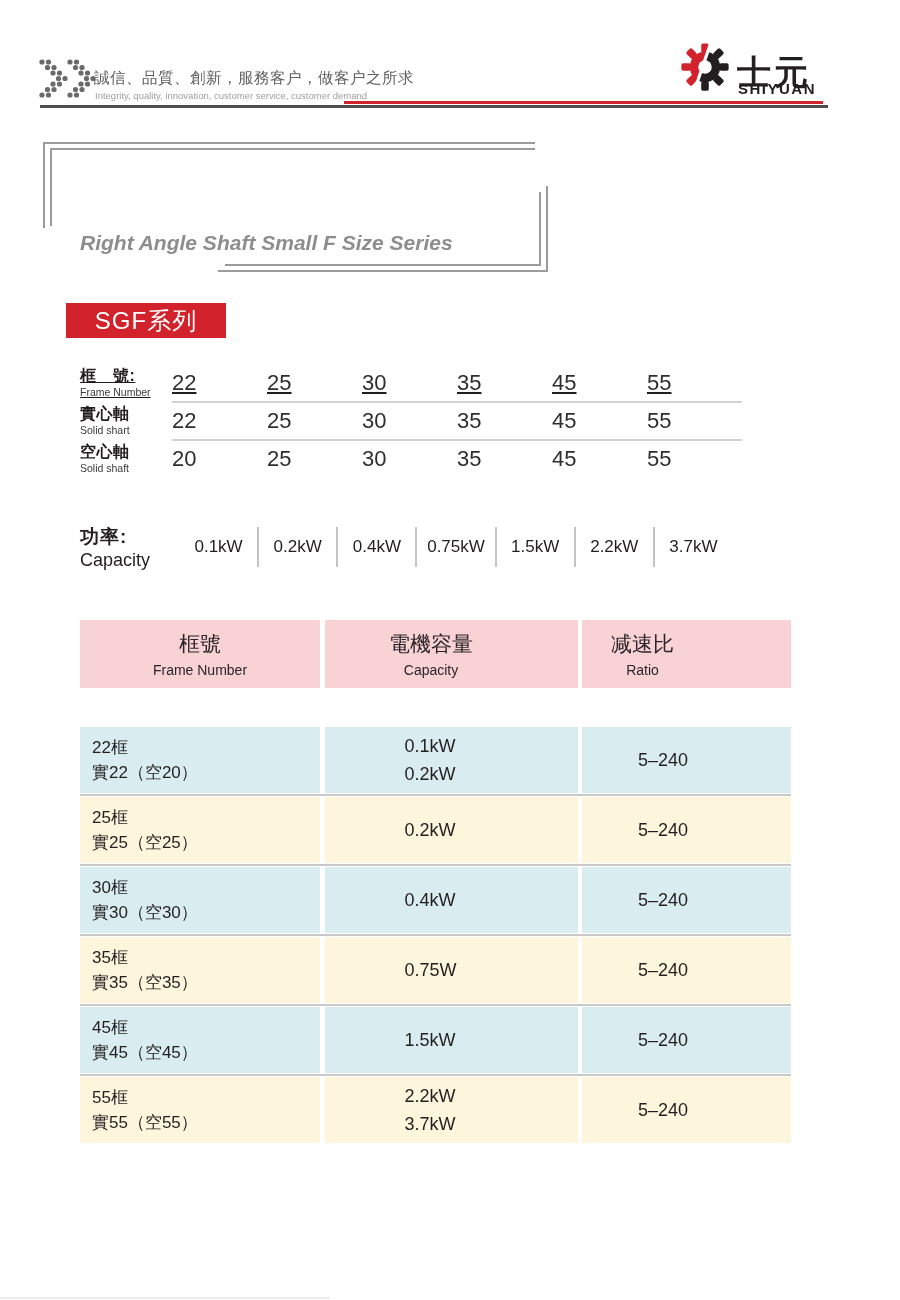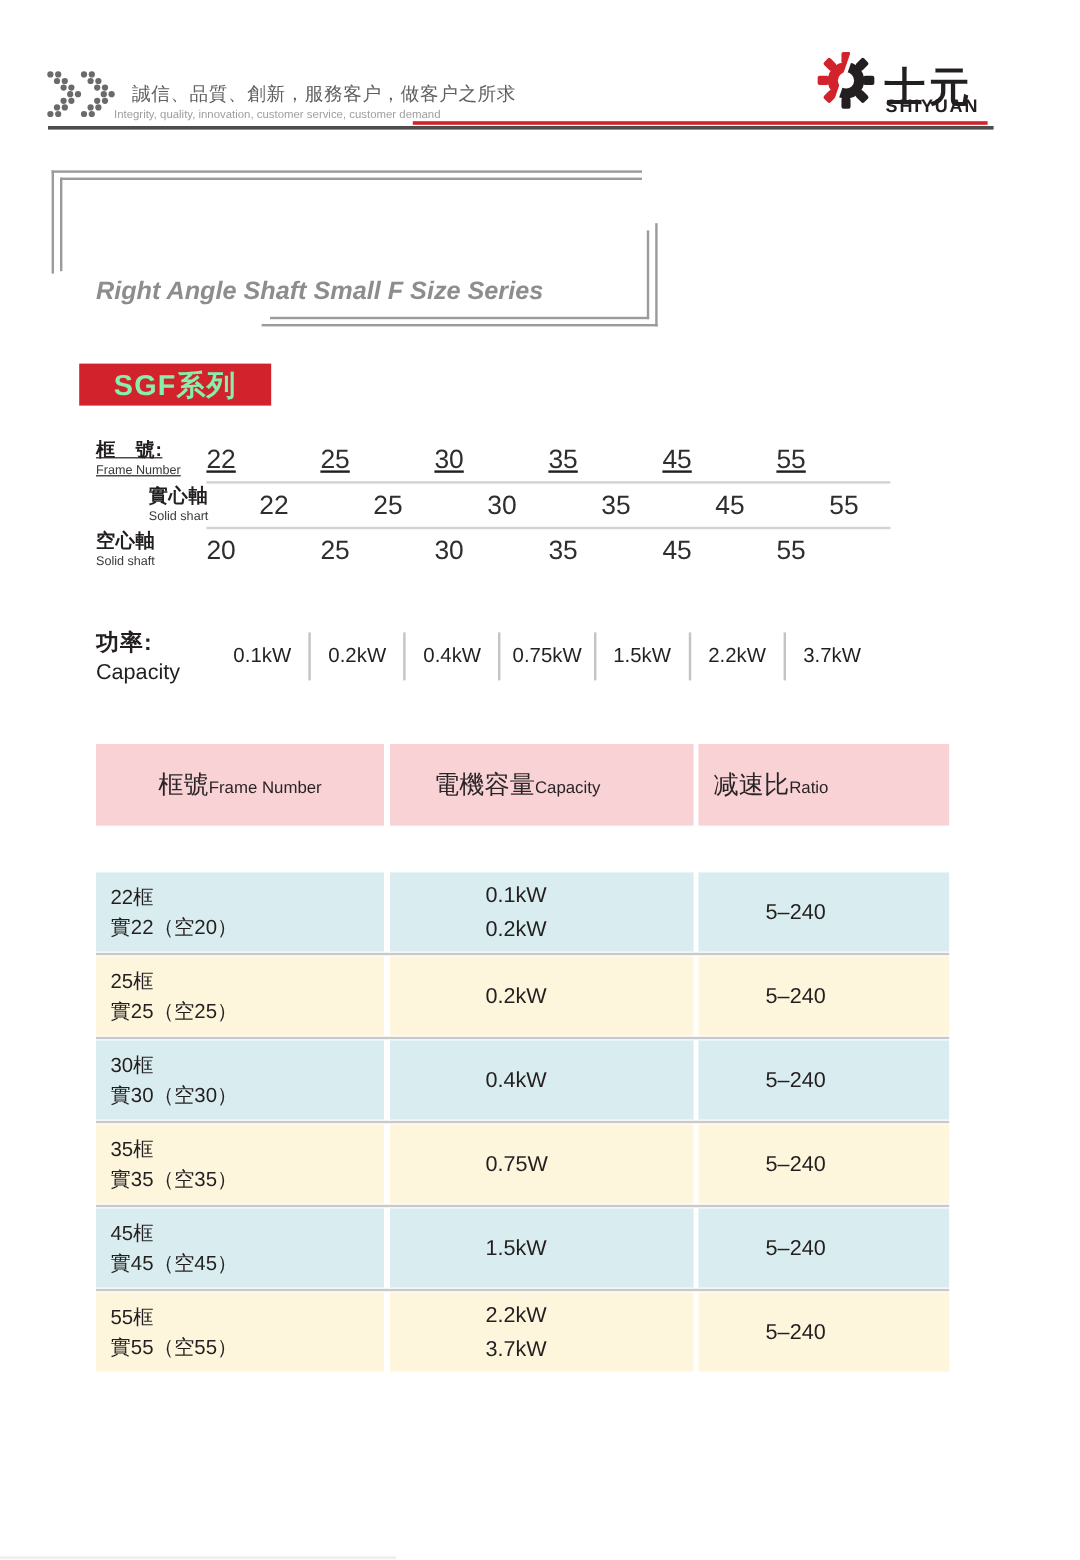--- a/index.html
+++ b/index.html
@@ -5,48 +5,48 @@
   * { margin:0; padding:0; box-sizing:border-box; }
   html,body { background:#fff; }
   .page {
     position:relative; width:900px; height:1300px; background:#ffffff;
     font-family:"Liberation Sans", sans-serif; color:#231f20; overflow:hidden;
   }
   .abs { position:absolute; }
 
   
   .dots-icon { left:38px; top:58px; }
-  .slogan-cn { left:110px; top:68px; font-size:15.5px; color:#5f5f5f; letter-spacing:0.5px; }
+  .slogan-cn { left:94px; top:68px; font-size:15.5px; color:#5f5f5f; letter-spacing:0.5px; }
   .slogan-en { left:95px; top:90px; font-size:9.5px; color:#9e9e9e; }
   .rule-dark { left:40px; top:105px; width:788px; height:3px; background:#4d4d4d; }
   .rule-red  { left:344px; top:101px; width:479px; height:3px; background:#d2232c; }
 
   .gear-icon { left:678px; top:38px; }
   .logo-cn { left:737px; top:40px; font-size:34px; font-weight:bold; letter-spacing:3px; color:#231f20;margin-top:10px; }
   .logo-en { left:738px; top:80px; font-size:15px; font-weight:bold; letter-spacing:1.5px; color:#231f20; }
   .deco-tl-outer { left:43px;  top:142px; width:492px; height:86px; border-top:2px solid #9b9b9b; border-left:2px solid #9b9b9b; }
   .deco-tl-inner { left:50px;  top:148px; width:485px; height:78px; border-top:2px solid #9b9b9b; border-left:2px solid #9b9b9b; }
   .deco-br-outer { left:218px; top:186px; width:330px; height:86px; border-bottom:2px solid #9b9b9b; border-right:2px solid #9b9b9b; }
   .deco-br-inner { left:225px; top:192px; width:316px; height:74px; border-bottom:2px solid #9b9b9b; border-right:2px solid #9b9b9b; }
   .page-title {
     left:76px; top:152px; font-size:64px; font-weight:bold; letter-spacing:-2px;
     line-height:76px; color:#221f20; white-space:nowrap;
   }
   .page-subtitle { left:80px; top:231px; font-size:21px; font-weight:bold; font-style:italic; color:#8d8d8d; }
 
   
   .series-badge {
-    left:66px; top:303px; width:160px; height:35px; background:#d2232c; color:#86efac;
-    font-size:24px; font-weight:bold; letter-spacing:1px;
+    left:66px; top:303px; width:160px; height:35px; background:#d2232c; color:#ffffff;
+    font-size:24px; font-weight:normal; letter-spacing:1px;
     display:flex; align-items:center; justify-content:center;
   }
 
   
   .frow { left:80px; width:662px; height:38px; display:flex; align-items:center; }
-  .frow-1 { top:364px;text-decoration:underline; } .frow-2 { top:402px;margin-left:44px; } .frow-3 { top:440px; }
+  .frow-1 { top:364px;text-decoration:underline; } .frow-2 { top:402px; } .frow-3 { top:440px; }
   .flabel { width:92px; flex:0 0 92px; line-height:1.05; }
   .flabel .cn { font-size:16px; font-weight:bold; letter-spacing:0.5px; }
   .flabel .en { font-size:10.5px; color:#3a3a3a; margin-top:2px; }
   .fvals { flex:1; display:flex; }
   .fval { flex:1; font-size:22px; color:#2e2e2e; }
   .fsep { left:172px; width:570px; height:2px; background:#d2d2d2; }
   .fsep-1 { top:401px; } .fsep-2 { top:439px; }
 
   
   .cap-label { left:80px; top:527px; line-height:1.1; }
@@ -54,21 +54,21 @@
   .cap-label .en { font-size:18px; margin-top:3px; }
   .cap-vals { left:180px; top:527px; width:552px; height:40px; display:flex; }
   .cap-cell { flex:1; display:flex; align-items:center; justify-content:center; font-size:17px; color:#231f20; }
   .cap-cell:not(:last-child) { border-right:2px solid #c4c4c4; }
 
   
   .spec-header {
     left:80px; top:620px; width:711px; height:68px;
     display:grid; grid-template-columns:240px 253px 209px; column-gap:4.5px;
   }
-  .hcell { background:#f8d2d5; display:flex; flex-direction:row; align-items:center; justify-content:center; }
+  .hcell { background:#f8d2d5; display:flex; flex-direction:column; align-items:center; justify-content:center; }
   .hcell .cn { font-size:21px; color:#2b2427; }
   .hcell .en { font-size:14px; margin-top:4px; color:#2b2427; }
   .hcell.h2 { padding-right:40px; }
   .hcell.h3 { padding-right:88px; }
 
   .spec-body { left:80px; top:727px; width:711px; }
   .spec-row { height:66px; display:grid; grid-template-columns:240px 253px 209px; column-gap:4.5px;border-radius:31px; }
   .row-blue   .cell { background:#d9edf0; }
   .row-cream  .cell { background:#fdf6dc; }
   .cell { display:flex; flex-direction:column; justify-content:center; }

